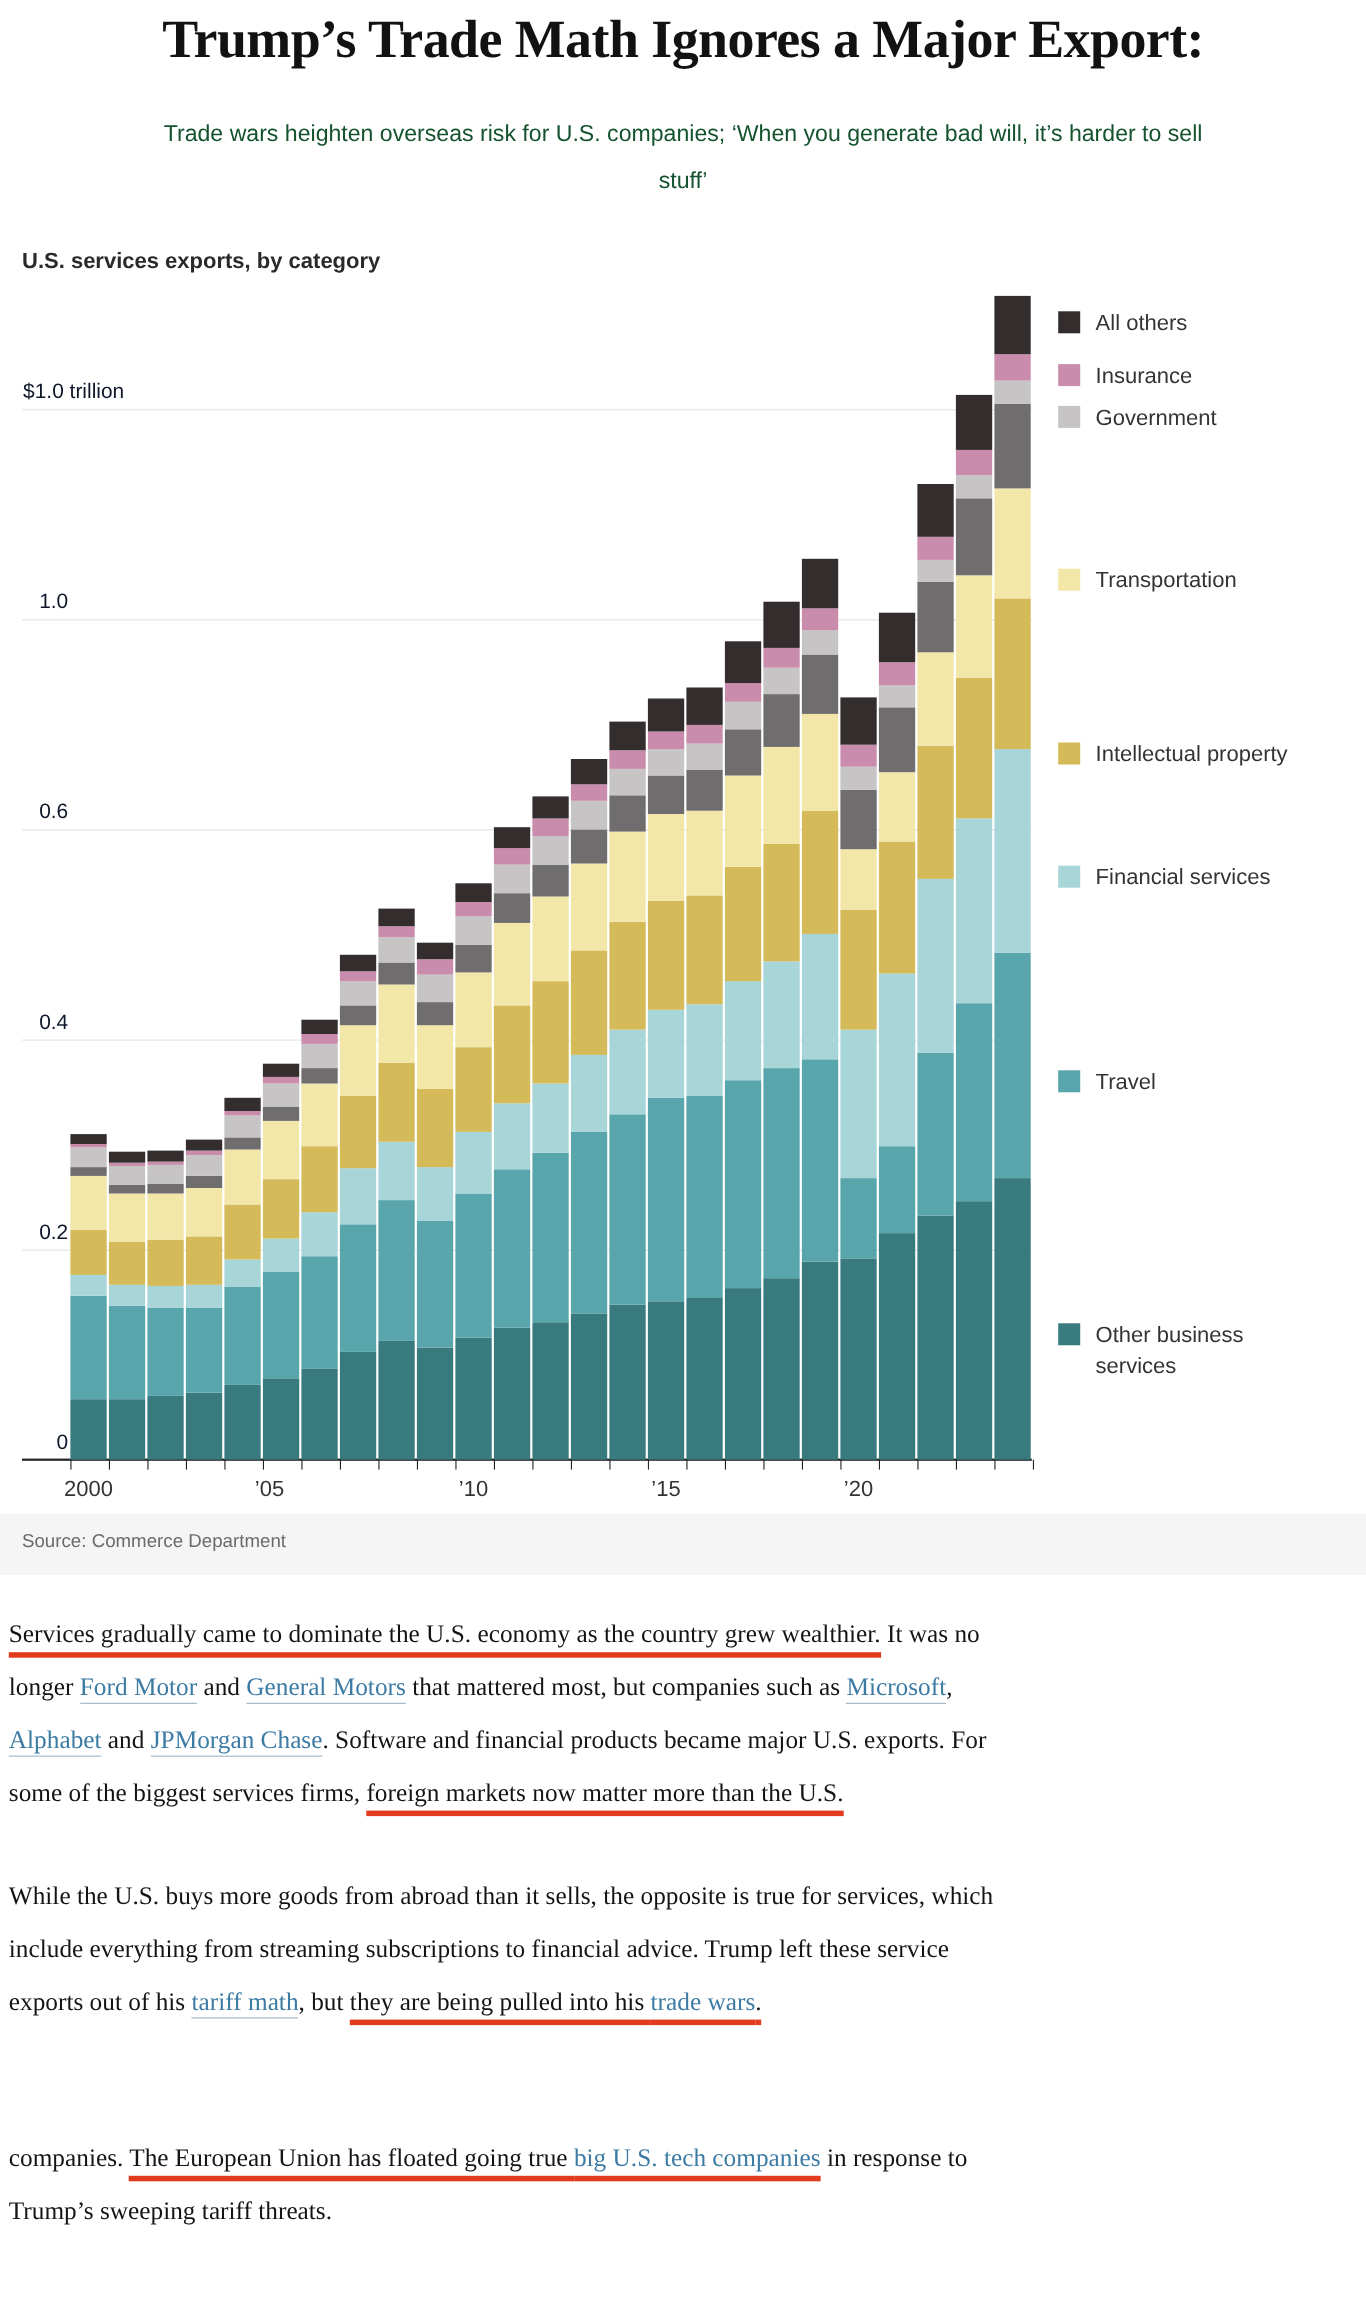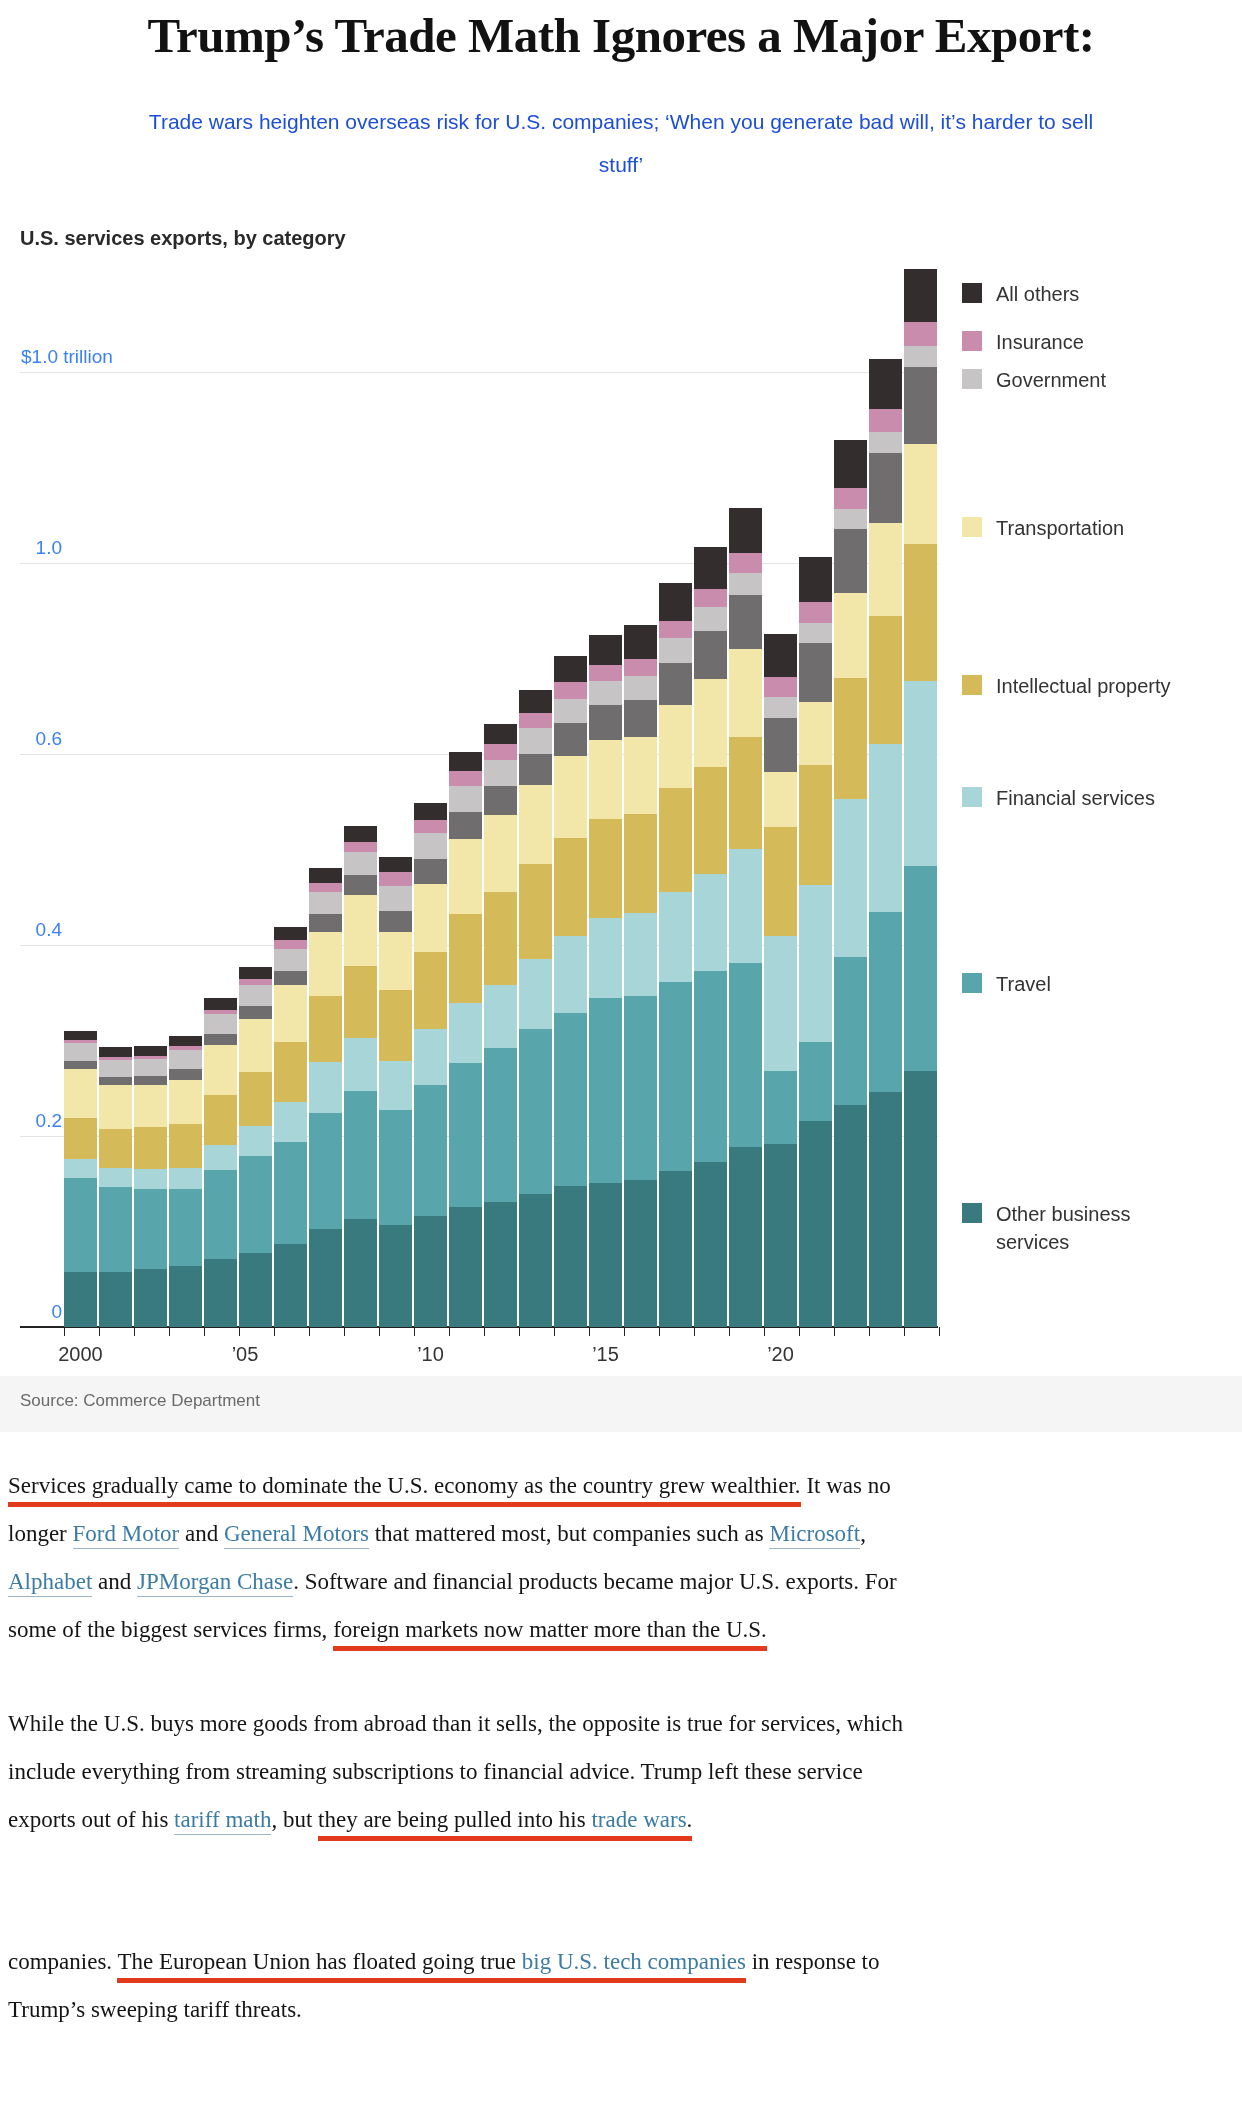--- a/index.html
+++ b/index.html
@@ -7,33 +7,33 @@
     width:1242px;height:2102px;overflow:hidden;background:#ffffff;
     font-family:"Liberation Serif", serif;
   }
   .headline{
     margin:6px 20px 0;text-align:center;
     font:bold 49px/60px "Liberation Serif", serif;
     letter-spacing:-0.5px;color:#121212;
   }
   .dek{
     margin:34px 40px 0;text-align:center;
-    font:21px/43px "Liberation Sans", sans-serif;color:#1d4ed8;
+    font:21px/43px "Liberation Sans", sans-serif;color:#14532d;
   }
   .figure{position:relative;height:1232px;margin-top:16px;}
   .chart-title{
     position:absolute;left:20px;top:24px;margin:0;
     font:bold 20px/24px "Liberation Sans", sans-serif;color:#2a2a2a;
   }
   .plot{position:absolute;left:0;top:0;width:1242px;height:1232px;}
   .gridline{position:absolute;height:1px;background:#e3e3e3;}
   .baseline{position:absolute;height:2px;background:#222;}
   .ylab{
     position:absolute;left:18px;width:44px;text-align:right;
-    font:19px/24px "Liberation Sans", sans-serif;color:#3b82f6;white-space:nowrap;
+    font:19px/24px "Liberation Sans", sans-serif;color:#0f172a;white-space:nowrap;
   }
   .ylab.first{text-align:left;width:140px;left:21px;}
   .seg{position:absolute;}
   .tick{position:absolute;top:1125px;height:9px;width:1px;background:#222;}
   .xlab{
     position:absolute;top:1140px;width:80px;text-align:center;
     font:20px/24px "Liberation Sans", sans-serif;color:#333;
   }
   .legend{position:absolute;left:0;top:0;width:1242px;height:1232px;pointer-events:none;}
   .lgitem{position:absolute;left:962px;display:flex;align-items:flex-start;}

